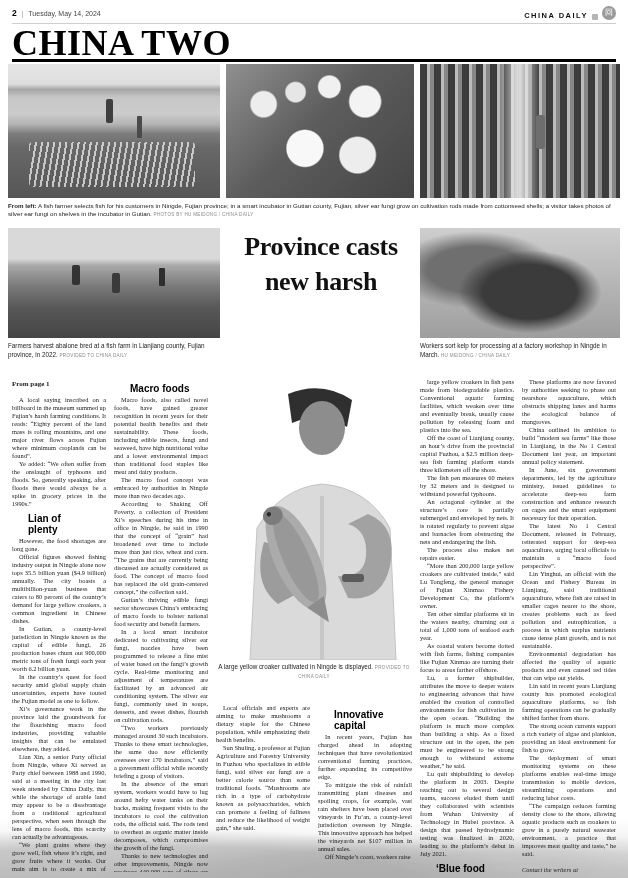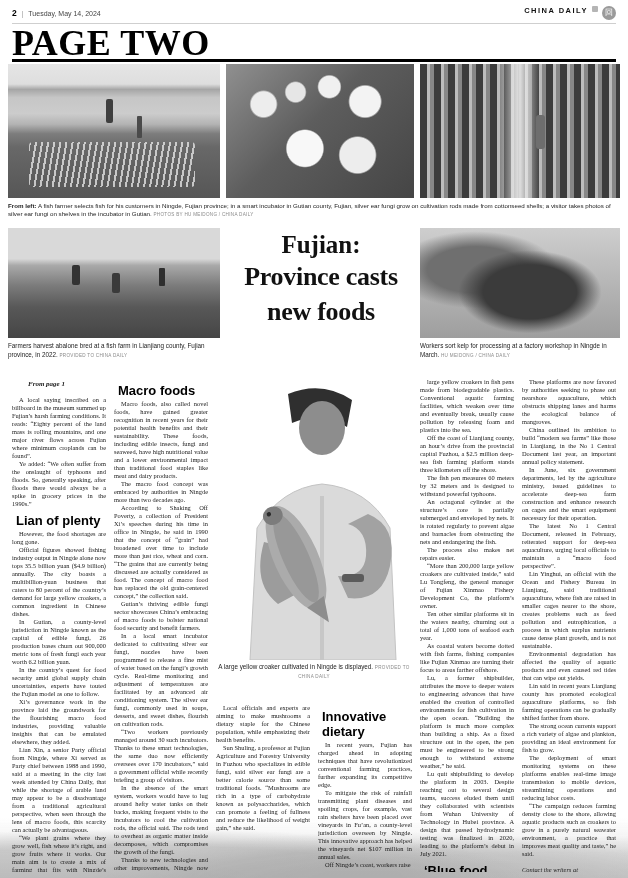--- a/index.html
+++ b/index.html
@@ -4,21 +4,21 @@
 <style>
   html,body{margin:0;padding:0;}
   body{width:628px;height:878px;background:#efefef;font-family:"Liberation Serif",serif;}
   #page{position:relative;width:628px;height:878px;background:#ffffff;overflow:hidden;color:#1a1a1a;}
 
   
   .topbar{position:absolute;top:5px;left:12px;right:12px;height:16px;display:flex;justify-content:space-between;align-items:center;font-family:"Liberation Sans",sans-serif;}
   .pageinfo{font-size:7px;color:#444;}
   .pageinfo .num{font-weight:bold;font-size:8.5px;color:#000;}
   .pageinfo .div{color:#999;margin:0 3px;}
-  .brandwrap{display:flex;align-items:flex-start;gap:4px;}
+  .brandwrap{display:flex;align-items:flex-end;gap:4px;}
   .brand{font-size:7.5px;font-weight:bold;letter-spacing:1.5px;color:#111;}
   .mini-mark{width:6px;height:6px;background:#b5b5b5;border-radius:1px;}
   .applogo{width:14px;height:14px;border-radius:50%;background:#9a9a9a;color:#fff;display:flex;align-items:center;justify-content:center;font-size:8px;line-height:1;font-family:"DejaVu Sans",sans-serif;}
   .hairline{position:absolute;top:23px;left:12px;right:12px;height:1px;background:#cfcfcf;}
 
   .masthead{position:absolute;top:25px;left:12px;font-family:"Liberation Serif",serif;font-weight:bold;font-size:36px;letter-spacing:.5px;color:#000;line-height:1;}
   .thickrule{position:absolute;top:59px;left:12px;right:12px;height:2.5px;background:#000;}
 
   
   .photo{position:relative;overflow:hidden;background:#cfcfcf;}
@@ -59,22 +59,22 @@
 
   .headline{position:absolute;top:230px;left:226px;width:190px;text-align:center;color:#111;}
   .headline .kicker{font-family:"Liberation Serif",serif;font-weight:bold;font-size:25px;line-height:1.2;}
   .headline .hl{font-family:"Liberation Serif",serif;font-weight:bold;font-size:26px;line-height:1.33;letter-spacing:-.3px;}
 
   
   .body{position:absolute;top:378px;left:12px;width:604px;height:494px;display:flex;gap:8px;z-index:1;}
   .col{width:94px;overflow:hidden;}
   .spacer{height:326px;}
   .para{font-size:6.4px;line-height:1.25;text-align:justify;text-indent:7px;margin:0;color:#1a1a1a;}
-  .subhead{font-family:"Liberation Sans",sans-serif;font-weight:bold;font-size:13px;margin:5px 4px 2px;color:#000;}
-  .lead-line{font-style:italic;font-weight:bold;font-size:7px;margin:2px 16px 8px;}
+  .subhead{font-family:"Liberation Sans",sans-serif;font-weight:bold;font-size:10px;margin:5px 16px 2px;color:#000;}
+  .lead-line{font-weight:bold;font-size:7px;margin:2px 0 8px;}
   .contact{font-style:italic;font-size:6.4px;margin-top:8px;white-space:pre-line;line-height:1.3;}
 
   
   .centerfig{position:absolute;top:378px;left:216px;width:196px;z-index:2;background:#fff;text-align:center;}
   .centerfig svg{display:block;margin:0 auto;}
   .centercap{font-family:"Liberation Sans",sans-serif;font-size:6.3px;line-height:1.4;color:#222;margin-top:3px;}
 
   
   .bottom-art{position:absolute;left:0;right:0;top:818px;height:60px;z-index:0;opacity:.8;background:
     radial-gradient(ellipse at 22% 100%,rgba(130,130,130,.45) 0 38%,rgba(0,0,0,0) 58%),
@@ -94,41 +94,40 @@
       <span>Tuesday, May 14, 2024</span>
     </div>
     <div class="brandwrap">
       <span class="brand">CHINA DAILY</span>
       <span class="mini-mark"></span>
       <span class="applogo">回</span>
     </div>
   </div>
   <div class="hairline"></div>
 
-  <div class="masthead">PAGE TWO</div>
+  <div class="masthead">CHINA TWO</div>
   <div class="thickrule"></div>
 
   <div class="strip">
     <div class="photo" id="ph1"></div>
     <div class="photo" id="ph2"></div>
     <div class="photo" id="ph3"></div>
   </div>
   <div class="stripcap">
     <span class="caplead">From left:</span><span> A fish farmer selects fish for his customers in Ningde, Fujian province; in a smart incubator in Gutian county, Fujian, silver ear fungi grow on cultivation rods made from cottonseed shells; a visitor takes photos of silver ear fungi on shelves in the incubator in Gutian. </span><span class="credit">PHOTOS BY HU MEIDONG / CHINA DAILY</span>
   </div>
 
   <div class="photo" id="phL"></div>
   <div class="midcap" id="capL">
     <span>Farmers harvest abalone bred at a fish farm in Lianjiang county, Fujian province, in 2022. </span><span class="credit">PROVIDED TO CHINA DAILY</span>
   </div>
 
   <div class="headline">
-    <div class="kicker">Fujian:</div>
     <div class="hl">Province casts</div>
-    <div class="hl">new foods</div>
+    <div class="hl">new harsh</div>
   </div>
 
   <div class="photo" id="phR"></div>
   <div class="midcap" id="capR">
     <span>Workers sort kelp for processing at a factory workshop in Ningde in March. </span><span class="credit">HU MEIDONG / CHINA DAILY</span>
   </div>
 
   <div class="bottom-art"></div>
 
   <div class="body">
@@ -156,21 +155,21 @@
         <p class="para">In the absence of the smart system, workers would have to lug around hefty water tanks on their backs, making frequent visits to the incubators to cool the cultivation rods, the official said. The rods tend to overheat as organic matter inside decomposes, which compromises the growth of the fungi.</p>
         <p class="para">Thanks to new technologies and other improvements, Ningde now produces 440,000 tons of silver ear fungus each year — more than 90 percent of the national yield.</p>
       </div>
     <div class="col">
         <div class="spacer"></div>
         <p class="para">Local officials and experts are aiming to make mushrooms a dietary staple for the Chinese population, while emphasizing their health benefits.</p>
         <p class="para">Sun Shuling, a professor at Fujian Agriculture and Forestry University in Fuzhou who specializes in edible fungi, said silver ear fungi are a better calorie source than some traditional foods. “Mushrooms are rich in a type of carbohydrate known as polysaccharides, which can promote a feeling of fullness and reduce the likelihood of weight gain,” she said.</p>
       </div>
     <div class="col">
         <div class="spacer"></div>
-        <h4 class="subhead">Innovative dietary</h4>
+        <h4 class="subhead">Innovative capital</h4>
         <p class="para">In recent years, Fujian has charged ahead in adopting techniques that have revolutionized conventional farming practices, further expanding its competitive edge.</p>
         <p class="para">To mitigate the risk of rainfall transmitting plant diseases and spoiling crops, for example, vast rain shelters have been placed over vineyards in Fu’an, a county-level jurisdiction overseen by Ningde. This innovative approach has helped the vineyards net $107 million in annual sales.</p>
         <p class="para">Off Ningde’s coast, workers raise</p>
       </div>
     <div class="col">
         <p class="para">large yellow croakers in fish pens made from biodegradable plastics. Conventional aquatic farming facilities, which weaken over time and eventually break, usually cause pollution by releasing foam and plastics into the sea.</p>
         <p class="para">Off the coast of Lianjiang county, an hour’s drive from the provincial capital Fuzhou, a $2.5 million deep-sea fish farming platform stands three kilometers off the shore.</p>
         <p class="para">The fish pen measures 60 meters by 32 meters and is designed to withstand powerful typhoons.</p>
         <p class="para">An octagonal cylinder at the structure’s core is partially submerged and enveloped by nets. It is rotated regularly to prevent algae and barnacles from obstructing the nets and endangering the fish.</p>
         <p class="para">The process also makes net repairs easier.</p>

